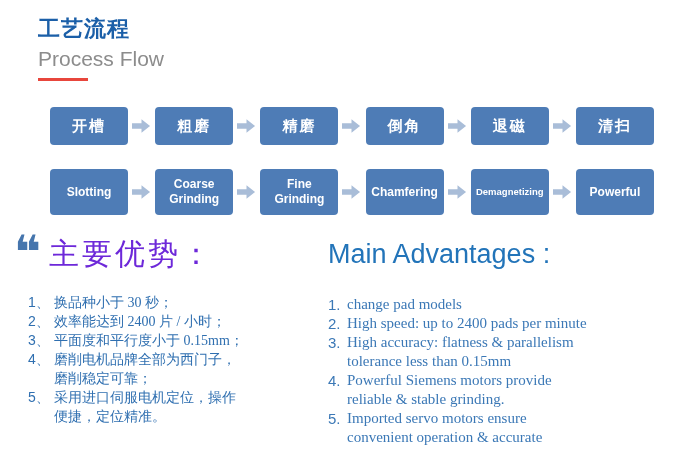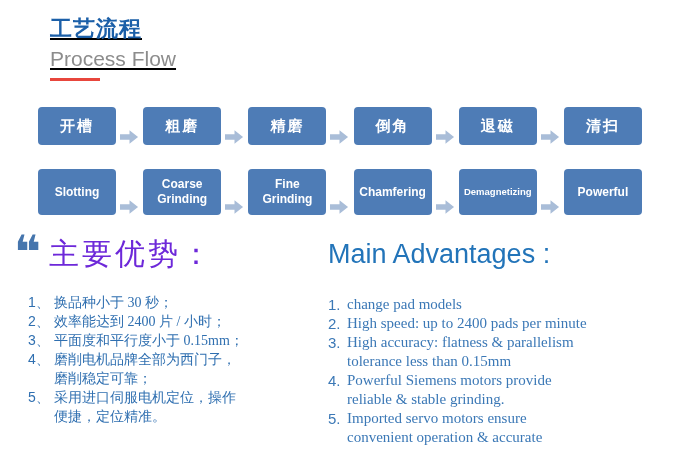--- a/index.html
+++ b/index.html
@@ -6,45 +6,45 @@
   html, body { background: #ffffff; }
   .page {
     position: relative;
     width: 681px;
     height: 476px;
     background: #ffffff;
     overflow: hidden;
     font-family: "Liberation Sans", "DejaVu Sans", sans-serif;
   }
   
-  .header { padding: 14px 0 0 50px; text-decoration: underline; }
+  .header { padding: 14px 0 0 38px; }
   .title-zh {
     font-size: 22px;
     font-weight: bold;
     color: #1b5fa8;
     letter-spacing: 1px;
   }
   .title-en {
     font-size: 21px;
     color: #8c8c8c;
     margin-top: 3px;
   }
   .redline {
     width: 50px;
     height: 3px;
     background: #e8463c;
     margin-top: 7px;
   }
   
   .flow-row {
     display: flex;
-    align-items: flex-end;
+    align-items: center;
     justify-content: space-between;
     width: 604px;
-    margin-left: 38px;
+    margin-left: 50px;
   }
   .flow-row.zh { margin-top: 26px; }
   .flow-row.en { margin-top: 24px; }
   .flow-box {
     width: 78px;
     background: #4e7cb6;
     border-radius: 4px;
     color: #ffffff;
     font-weight: bold;
     text-align: center;

